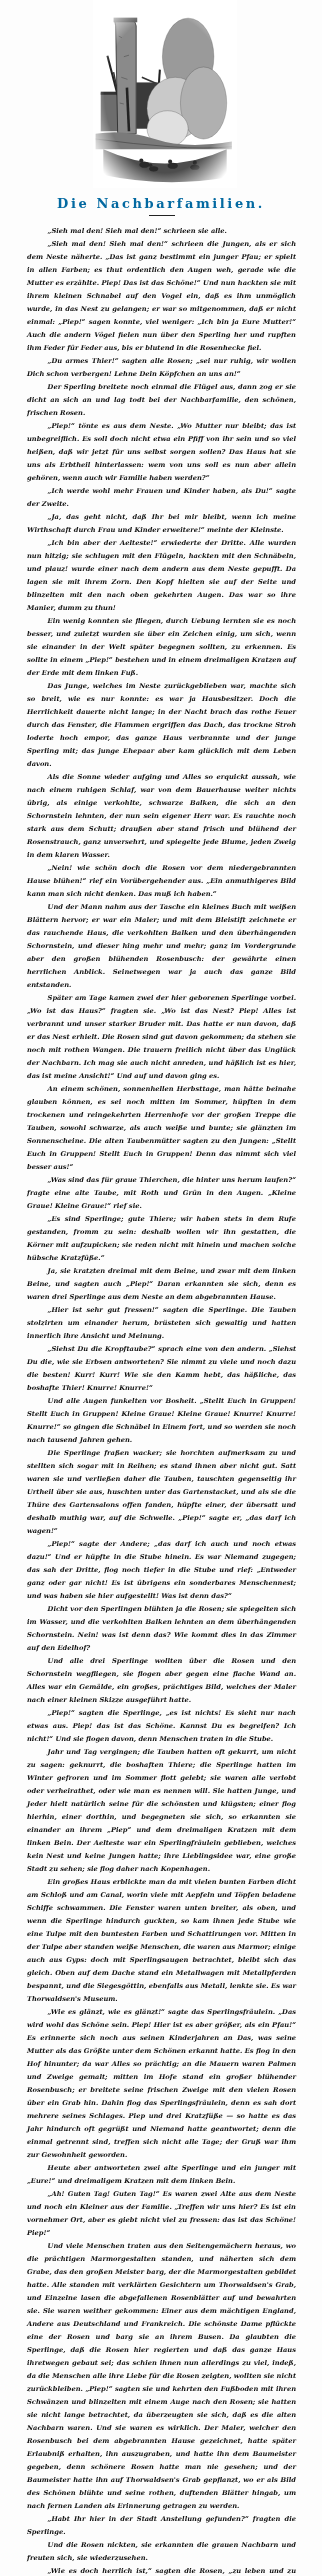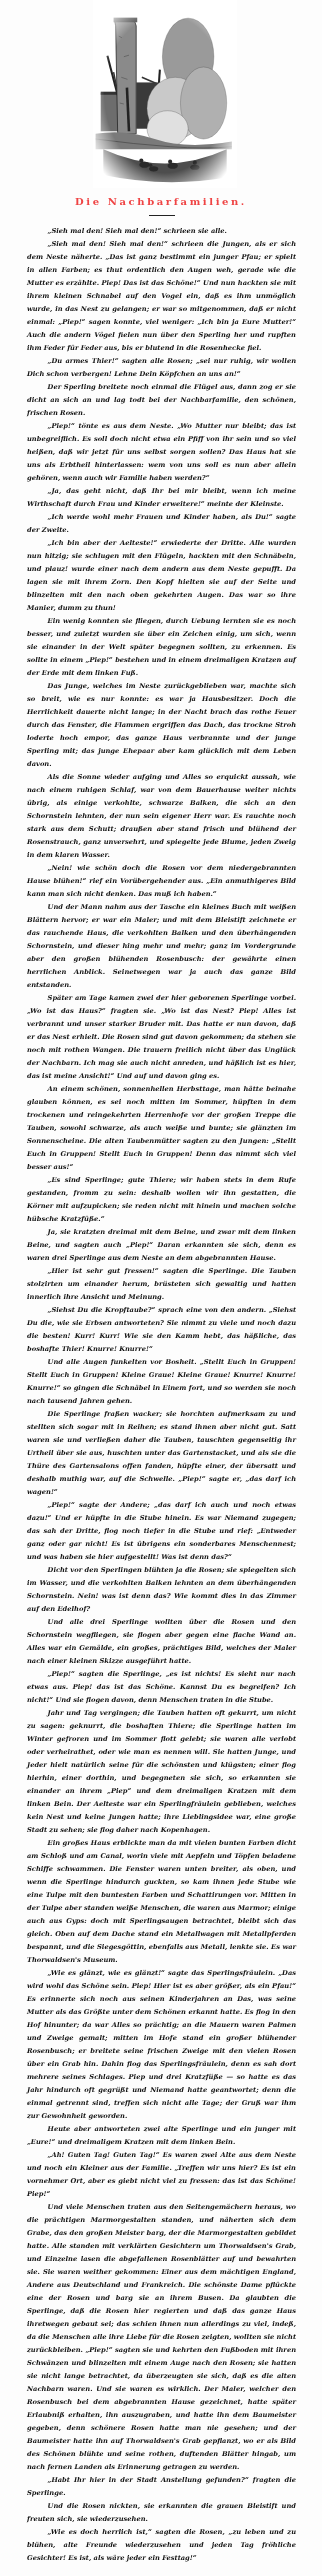--- a/index.html
+++ b/index.html
@@ -6,22 +6,22 @@
   body { width: 322px; height: 3091px; position: relative; overflow: hidden;
          font-family: "DejaVu Serif", "Liberation Serif", serif; color: #111; }
   .page { position: absolute; left: 0; top: 0; width: 322px; height: 3091px; background: #fdfdfd; }
 
   
   .illus-top { position: absolute; left: 93px; top: 0; width: 144px; height: 188px; }
   .illus-top svg, .illus-bottom svg { width: 100%; height: 100%; display: block; }
 
   
   .title { position: absolute; left: 0; top: 196px; width: 322px; text-align: center;
-           font-family: "DejaVu Serif", serif; font-weight: bold; font-size: 10px;
-           letter-spacing: 2.6px; color: #ef4444; }
+           font-family: "DejaVu Serif", serif; font-weight: bold; font-size: 13px;
+           letter-spacing: 2.6px; color: #0369a1; }
   .title-rule { position: absolute; left: 149px; top: 215px; width: 26px; height: 0;
                 border-top: 1px solid #222; }
 
   
   .body-text { position: absolute; left: 27px; top: 225px; width: 269px;
                font-family: "DejaVu Serif", serif; font-size: 6.7px; line-height: 13px;
                font-weight: bold; color: #151515; text-align: justify; }
   .body-text p { margin: 0; text-indent: 0; font-style: italic; }
   .body-text p.indent { text-indent: 20.6px; }
 </style>
@@ -84,46 +84,47 @@
 
   <div class="title">Die Nachbarfamilien.</div>
   <div class="title-rule"></div>
 
   <div class="body-text">
     <p class="indent">„Sieh mal den! Sieh mal den!“ schrieen sie alle.</p>
     <p class="indent">„Sieh mal den! Sieh mal den!“ schrieen die Jungen, als er sich dem Neste näherte. „Das ist ganz bestimmt ein junger Pfau; er spielt in allen Farben; es thut ordentlich den Augen weh, gerade wie die Mutter es erzählte. Piep! Das ist das Schöne!“ Und nun hackten sie mit ihrem kleinen Schnabel auf den Vogel ein, daß es ihm unmöglich wurde, in das Nest zu gelangen; er war so mitgenommen, daß er nicht einmal: „Piep!“ sagen konnte, viel weniger: „Ich bin ja Eure Mutter!“ Auch die andern Vögel fielen nun über den Sperling her und rupften ihm Feder für Feder aus, bis er blutend in die Rosenhecke fiel.</p>
     <p class="indent">„Du armes Thier!“ sagten alle Rosen; „sei nur ruhig, wir wollen Dich schon verbergen! Lehne Dein Köpfchen an uns an!“</p>
     <p class="indent">Der Sperling breitete noch einmal die Flügel aus, dann zog er sie dicht an sich an und lag todt bei der Nachbarfamilie, den schönen, frischen Rosen.</p>
     <p class="indent">„Piep!“ tönte es aus dem Neste. „Wo Mutter nur bleibt; das ist unbegreiflich. Es soll doch nicht etwa ein Pfiff von ihr sein und so viel heißen, daß wir jetzt für uns selbst sorgen sollen? Das Haus hat sie uns als Erbtheil hinterlassen: wem von uns soll es nun aber allein gehören, wenn auch wir Familie haben werden?“</p>
+    <p class="indent">„Ich werde wohl mehr Frauen und Kinder haben, als Du!“ sagte der Zweite.</p>
     <p class="indent">„Ja, das geht nicht, daß Ihr bei mir bleibt, wenn ich meine Wirthschaft durch Frau und Kinder erweitere!“ meinte der Kleinste.</p>
-    <p class="indent">„Ich werde wohl mehr Frauen und Kinder haben, als Du!“ sagte der Zweite.</p>
     <p class="indent">„Ich bin aber der Aelteste!“ erwiederte der Dritte. Alle wurden nun hitzig; sie schlugen mit den Flügeln, hackten mit den Schnäbeln, und plauz! wurde einer nach dem andern aus dem Neste gepufft. Da lagen sie mit ihrem Zorn. Den Kopf hielten sie auf der Seite und blinzelten mit den nach oben gekehrten Augen. Das war so ihre Manier, dumm zu thun!</p>
     <p class="indent">Ein wenig konnten sie fliegen, durch Uebung lernten sie es noch besser, und zuletzt wurden sie über ein Zeichen einig, um sich, wenn sie einander in der Welt später begegnen sollten, zu erkennen. Es sollte in einem „Piep!“ bestehen und in einem dreimaligen Kratzen auf der Erde mit dem linken Fuß.</p>
     <p class="indent">Das Junge, welches im Neste zurückgeblieben war, machte sich so breit, wie es nur konnte: es war ja Hausbesitzer. Doch die Herrlichkeit dauerte nicht lange; in der Nacht brach das rothe Feuer durch das Fenster, die Flammen ergriffen das Dach, das trockne Stroh loderte hoch empor, das ganze Haus verbrannte und der junge Sperling mit; das junge Ehepaar aber kam glücklich mit dem Leben davon.</p>
     <p class="indent">Als die Sonne wieder aufging und Alles so erquickt aussah, wie nach einem ruhigen Schlaf, war von dem Bauerhause weiter nichts übrig, als einige verkohlte, schwarze Balken, die sich an den Schornstein lehnten, der nun sein eigener Herr war. Es rauchte noch stark aus dem Schutt; draußen aber stand frisch und blühend der Rosenstrauch, ganz unversehrt, und spiegelte jede Blume, jeden Zweig in dem klaren Wasser.</p>
     <p class="indent">„Nein! wie schön doch die Rosen vor dem niedergebrannten Hause blühen!“ rief ein Vorübergehender aus. „Ein anmuthigeres Bild kann man sich nicht denken. Das muß ich haben.“</p>
     <p class="indent">Und der Mann nahm aus der Tasche ein kleines Buch mit weißen Blättern hervor; er war ein Maler; und mit dem Bleistift zeichnete er das rauchende Haus, die verkohlten Balken und den überhängenden Schornstein, und dieser hing mehr und mehr; ganz im Vordergrunde aber den großen blühenden Rosenbusch: der gewährte einen herrlichen Anblick. Seinetwegen war ja auch das ganze Bild entstanden.</p>
     <p class="indent">Später am Tage kamen zwei der hier geborenen Sperlinge vorbei. „Wo ist das Haus?“ fragten sie. „Wo ist das Nest? Piep! Alles ist verbrannt und unser starker Bruder mit. Das hatte er nun davon, daß er das Nest erhielt. Die Rosen sind gut davon gekommen; da stehen sie noch mit rothen Wangen. Die trauern freilich nicht über das Unglück der Nachbarn. Ich mag sie auch nicht anreden, und häßlich ist es hier, das ist meine Ansicht!“ Und auf und davon ging es.</p>
     <p class="indent">An einem schönen, sonnenhellen Herbsttage, man hätte beinahe glauben können, es sei noch mitten im Sommer, hüpften in dem trockenen und reingekehrten Herrenhofe vor der großen Treppe die Tauben, sowohl schwarze, als auch weiße und bunte; sie glänzten im Sonnenscheine. Die alten Taubenmütter sagten zu den Jungen: „Stellt Euch in Gruppen! Stellt Euch in Gruppen! Denn das nimmt sich viel besser aus!“</p>
+    <p class="indent">„Was sind das für graue Thierchen, die hinter uns herum laufen?“ fragte eine alte Taube, mit Roth und Grün in den Augen. „Kleine Graue! Kleine Graue!“ rief sie.</p>
     <p class="indent">„Es sind Sperlinge; gute Thiere; wir haben stets in dem Rufe gestanden, fromm zu sein: deshalb wollen wir ihn gestatten, die Körner mit aufzupicken; sie reden nicht mit hinein und machen solche hübsche Kratzfüße.“</p>
     <p class="indent">Ja, sie kratzten dreimal mit dem Beine, und zwar mit dem linken Beine, und sagten auch „Piep!“ Daran erkannten sie sich, denn es waren drei Sperlinge aus dem Neste an dem abgebrannten Hause.</p>
     <p class="indent">„Hier ist sehr gut fressen!“ sagten die Sperlinge. Die Tauben stolzirten um einander herum, brüsteten sich gewaltig und hatten innerlich ihre Ansicht und Meinung.</p>
     <p class="indent">„Siehst Du die Kropftaube?“ sprach eine von den andern. „Siehst Du die, wie sie Erbsen antworteten? Sie nimmt zu viele und noch dazu die besten! Kurr! Kurr! Wie sie den Kamm hebt, das häßliche, das boshafte Thier! Knurre! Knurre!“</p>
     <p class="indent">Und alle Augen funkelten vor Bosheit. „Stellt Euch in Gruppen! Stellt Euch in Gruppen! Kleine Graue! Kleine Graue! Knurre! Knurre! Knurre!“ so gingen die Schnäbel in Einem fort, und so werden sie noch nach tausend Jahren gehen.</p>
     <p class="indent">Die Sperlinge fraßen wacker; sie horchten aufmerksam zu und stellten sich sogar mit in Reihen; es stand ihnen aber nicht gut. Satt waren sie und verließen daher die Tauben, tauschten gegenseitig ihr Urtheil über sie aus, huschten unter das Gartenstacket, und als sie die Thüre des Gartensalons offen fanden, hüpfte einer, der übersatt und deshalb muthig war, auf die Schwelle. „Piep!“ sagte er, „das darf ich wagen!“</p>
     <p class="indent">„Piep!“ sagte der Andere; „das darf ich auch und noch etwas dazu!“ Und er hüpfte in die Stube hinein. Es war Niemand zugegen; das sah der Dritte, flog noch tiefer in die Stube und rief: „Entweder ganz oder gar nicht! Es ist übrigens ein sonderbares Menschennest; und was haben sie hier aufgestellt! Was ist denn das?“</p>
     <p class="indent">Dicht vor den Sperlingen blühten ja die Rosen; sie spiegelten sich im Wasser, und die verkohlten Balken lehnten an dem überhängenden Schornstein. Nein! was ist denn das? Wie kommt dies in das Zimmer auf den Edelhof?</p>
     <p class="indent">Und alle drei Sperlinge wollten über die Rosen und den Schornstein wegfliegen, sie flogen aber gegen eine flache Wand an. Alles war ein Gemälde, ein großes, prächtiges Bild, welches der Maler nach einer kleinen Skizze ausgeführt hatte.</p>
     <p class="indent">„Piep!“ sagten die Sperlinge, „es ist nichts! Es sieht nur nach etwas aus. Piep! das ist das Schöne. Kannst Du es begreifen? Ich nicht!“ Und sie flogen davon, denn Menschen traten in die Stube.</p>
     <p class="indent">Jahr und Tag vergingen; die Tauben hatten oft gekurrt, um nicht zu sagen: geknurrt, die boshaften Thiere; die Sperlinge hatten im Winter gefroren und im Sommer flott gelebt; sie waren alle verlobt oder verheirathet, oder wie man es nennen will. Sie hatten Junge, und Jeder hielt natürlich seine für die schönsten und klügsten; einer flog hierhin, einer dorthin, und begegneten sie sich, so erkannten sie einander an ihrem „Piep“ und dem dreimaligen Kratzen mit dem linken Bein. Der Aelteste war ein Sperlingfräulein geblieben, welches kein Nest und keine Jungen hatte; ihre Lieblingsidee war, eine große Stadt zu sehen; sie flog daher nach Kopenhagen.</p>
     <p class="indent">Ein großes Haus erblickte man da mit vielen bunten Farben dicht am Schloß und am Canal, worin viele mit Aepfeln und Töpfen beladene Schiffe schwammen. Die Fenster waren unten breiter, als oben, und wenn die Sperlinge hindurch guckten, so kam ihnen jede Stube wie eine Tulpe mit den buntesten Farben und Schattirungen vor. Mitten in der Tulpe aber standen weiße Menschen, die waren aus Marmor; einige auch aus Gyps: doch mit Sperlingsaugen betrachtet, bleibt sich das gleich. Oben auf dem Dache stand ein Metallwagen mit Metallpferden bespannt, und die Siegesgöttin, ebenfalls aus Metall, lenkte sie. Es war Thorwaldsen's Museum.</p>
     <p class="indent">„Wie es glänzt, wie es glänzt!“ sagte das Sperlingsfräulein. „Das wird wohl das Schöne sein. Piep! Hier ist es aber größer, als ein Pfau!“ Es erinnerte sich noch aus seinen Kinderjahren an Das, was seine Mutter als das Größte unter dem Schönen erkannt hatte. Es flog in den Hof hinunter; da war Alles so prächtig; an die Mauern waren Palmen und Zweige gemalt; mitten im Hofe stand ein großer blühender Rosenbusch; er breitete seine frischen Zweige mit den vielen Rosen über ein Grab hin. Dahin flog das Sperlingsfräulein, denn es sah dort mehrere seines Schlages. Piep und drei Kratzfüße — so hatte es das Jahr hindurch oft gegrüßt und Niemand hatte geantwortet; denn die einmal getrennt sind, treffen sich nicht alle Tage; der Gruß war ihm zur Gewohnheit geworden.</p>
     <p class="indent">Heute aber antworteten zwei alte Sperlinge und ein junger mit „Eure!“ und dreimaligem Kratzen mit dem linken Bein.</p>
     <p class="indent">„Ah! Guten Tag! Guten Tag!“ Es waren zwei Alte aus dem Neste und noch ein Kleiner aus der Familie. „Treffen wir uns hier? Es ist ein vornehmer Ort, aber es giebt nicht viel zu fressen: das ist das Schöne! Piep!“</p>
     <p class="indent">Und viele Menschen traten aus den Seitengemächern heraus, wo die prächtigen Marmorgestalten standen, und näherten sich dem Grabe, das den großen Meister barg, der die Marmorgestalten gebildet hatte. Alle standen mit verklärten Gesichtern um Thorwaldsen's Grab, und Einzelne lasen die abgefallenen Rosenblätter auf und bewahrten sie. Sie waren weither gekommen: Einer aus dem mächtigen England, Andere aus Deutschland und Frankreich. Die schönste Dame pflückte eine der Rosen und barg sie an ihrem Busen. Da glaubten die Sperlinge, daß die Rosen hier regierten und daß das ganze Haus ihretwegen gebaut sei; das schien ihnen nun allerdings zu viel, indeß, da die Menschen alle ihre Liebe für die Rosen zeigten, wollten sie nicht zurückbleiben. „Piep!“ sagten sie und kehrten den Fußboden mit ihren Schwänzen und blinzelten mit einem Auge nach den Rosen; sie hatten sie nicht lange betrachtet, da überzeugten sie sich, daß es die alten Nachbarn waren. Und sie waren es wirklich. Der Maler, welcher den Rosenbusch bei dem abgebrannten Hause gezeichnet, hatte später Erlaubniß erhalten, ihn auszugraben, und hatte ihn dem Baumeister gegeben, denn schönere Rosen hatte man nie gesehen; und der Baumeister hatte ihn auf Thorwaldsen's Grab gepflanzt, wo er als Bild des Schönen blühte und seine rothen, duftenden Blätter hingab, um nach fernen Landen als Erinnerung getragen zu werden.</p>
     <p class="indent">„Habt Ihr hier in der Stadt Anstellung gefunden?“ fragten die Sperlinge.</p>
-    <p class="indent">Und die Rosen nickten, sie erkannten die grauen Bleistift und freuten sich, sie wiederzusehen.</p>
+    <p class="indent">Und die Rosen nickten, sie erkannten die grauen Nachbarn und freuten sich, sie wiederzusehen.</p>
     <p class="indent">„Wie es doch herrlich ist,“ sagten die Rosen, „zu leben und zu blühen, alte Freunde wiederzusehen und jeden Tag fröhliche Gesichter! Es ist, als wäre jeder ein Festtag!“</p>
 
   </div>
 
 </div>
 
 
 </body></html>

